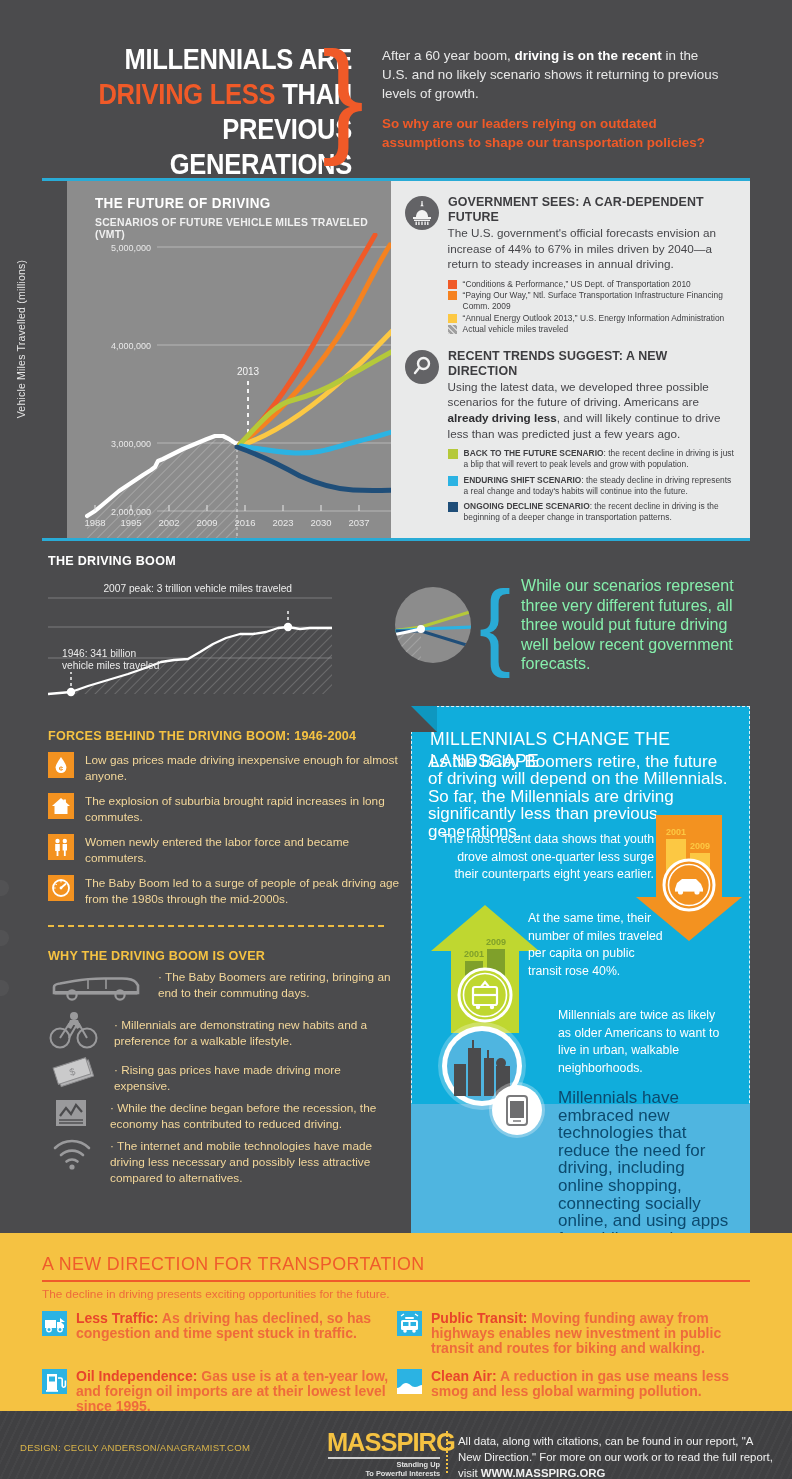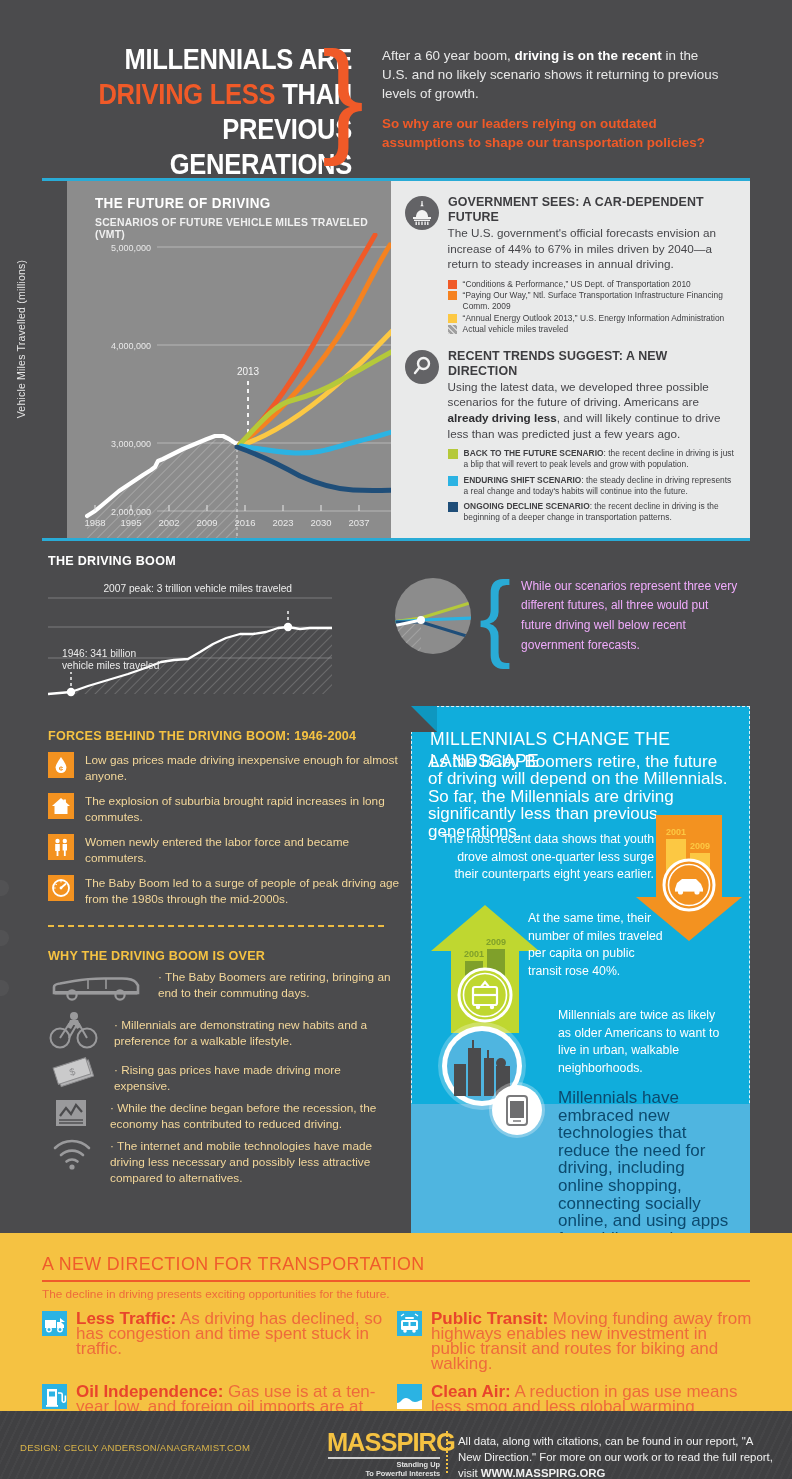--- a/index.html
+++ b/index.html
@@ -69,21 +69,21 @@
   .leg-row b { font-weight: bold; }
 
   
   .boom-title { position: absolute; left: 48px; top: 553px; color: #fff; font-size: 13.5px; font-weight: bold; letter-spacing: .3px; transform: scaleX(.93); transform-origin: left; }
   .boom-chart { position: absolute; left: 48px; top: 572px; }
   .boom-lbl { fill: #ececec; font-size: 10.2px; font-family: "Liberation Sans", sans-serif; }
 
   .quote-wrap { position: absolute; left: 393px; top: 576px; width: 360px; display: flex; gap: 4px; align-items: center; }
   .pie { width: 80px; height: 80px; flex: 0 0 80px; }
   .qbrace { font-size: 96px; color: #29ABD6; line-height: 70px; font-weight: 300; margin-left: 2px; }
-  .quote-txt { color: #f0abfc; font-size: 12px; line-height: 19.6px; width: 218px; margin-left: 6px; }
+  .quote-txt { color: #86efac; font-size: 16px; line-height: 19.6px; width: 218px; margin-left: 6px; }
 
   
   .forces { position: absolute; left: 48px; top: 728px; width: 360px; }
   .sec-h { color: #F5C242; font-size: 13.6px; font-weight: bold; letter-spacing: .2px; transform: scaleX(.93); transform-origin: left; }
   .frow { display: flex; gap: 11px; margin-top: 9px; }
   .ficon { width: 26px; height: 26px; flex: 0 0 26px; background: #F39220; position: relative; }
   .ftxt { color: #F3D79A; font-size: 11.8px; line-height: 16px; flex: 1; }
   .dashrule { position: absolute; left: 48px; top: 925px; width: 336px; border-top: 2px dashed #F5C242; opacity: .95; }
 
   .why { position: absolute; left: 48px; top: 948px; width: 362px; }
@@ -113,21 +113,21 @@
   .city-circ { position: absolute; left: 16px; top: 307px; }
 
   
   .yellow { position: absolute; left: 0; top: 1233px; width: 792px; height: 178px; background: #F5C242; }
   .y-h { position: absolute; left: 42px; top: 20px; color: #EF5B2B; font-size: 18.6px; letter-spacing: .4px; transform: scaleX(.96); transform-origin: left; }
   .y-rule { position: absolute; left: 42px; top: 47px; width: 708px; height: 2px; background: #EF5B2B; }
   .y-sub { position: absolute; left: 42px; top: 54px; color: #EE6B3B; font-size: 11.8px; }
   .y-grid { position: absolute; left: 42px; top: 78px; width: 710px; display: flex; flex-wrap: wrap; }
   .ycell { width: 355px; display: flex; gap: 9px; margin-bottom: 13px; }
   .yicon { width: 25px; height: 25px; flex: 0 0 25px; background: #2BB3E3; position: relative; }
-  .ytxt { font-size: 17px; line-height: 15px; color: #EE6B3B; flex: 1; }
+  .ytxt { font-size: 14px; line-height: 15px; color: #EE6B3B; flex: 1; font-weight: bold; }
   .ytxt b { color: #E8452B; }
 
   
   .dark { position: absolute; left: 0; top: 1411px; width: 792px; height: 68px; background: #404042;
     background-image: repeating-linear-gradient(115deg, rgba(255,255,255,.028) 0 2px, transparent 2px 7px); }
   .design { position: absolute; left: 20px; top: 31px; color: #D9B44A; font-size: 9.6px; letter-spacing: .2px; }
   .logo { position: absolute; left: 328px; top: 18px; width: 112px; text-align: center; }
   .logo-m { color: #F5C242; font-size: 25px; font-weight: bold; letter-spacing: -1px; line-height: 26px; transform: scaleX(1.02); }
   .logo-rule { height: 2px; background: #cfcfcf; margin: 2px 0 1px 0; }
   .logo-s1 { color: #e2e2e2; font-size: 7.4px; font-weight: bold; text-align: right; line-height: 9px; }

